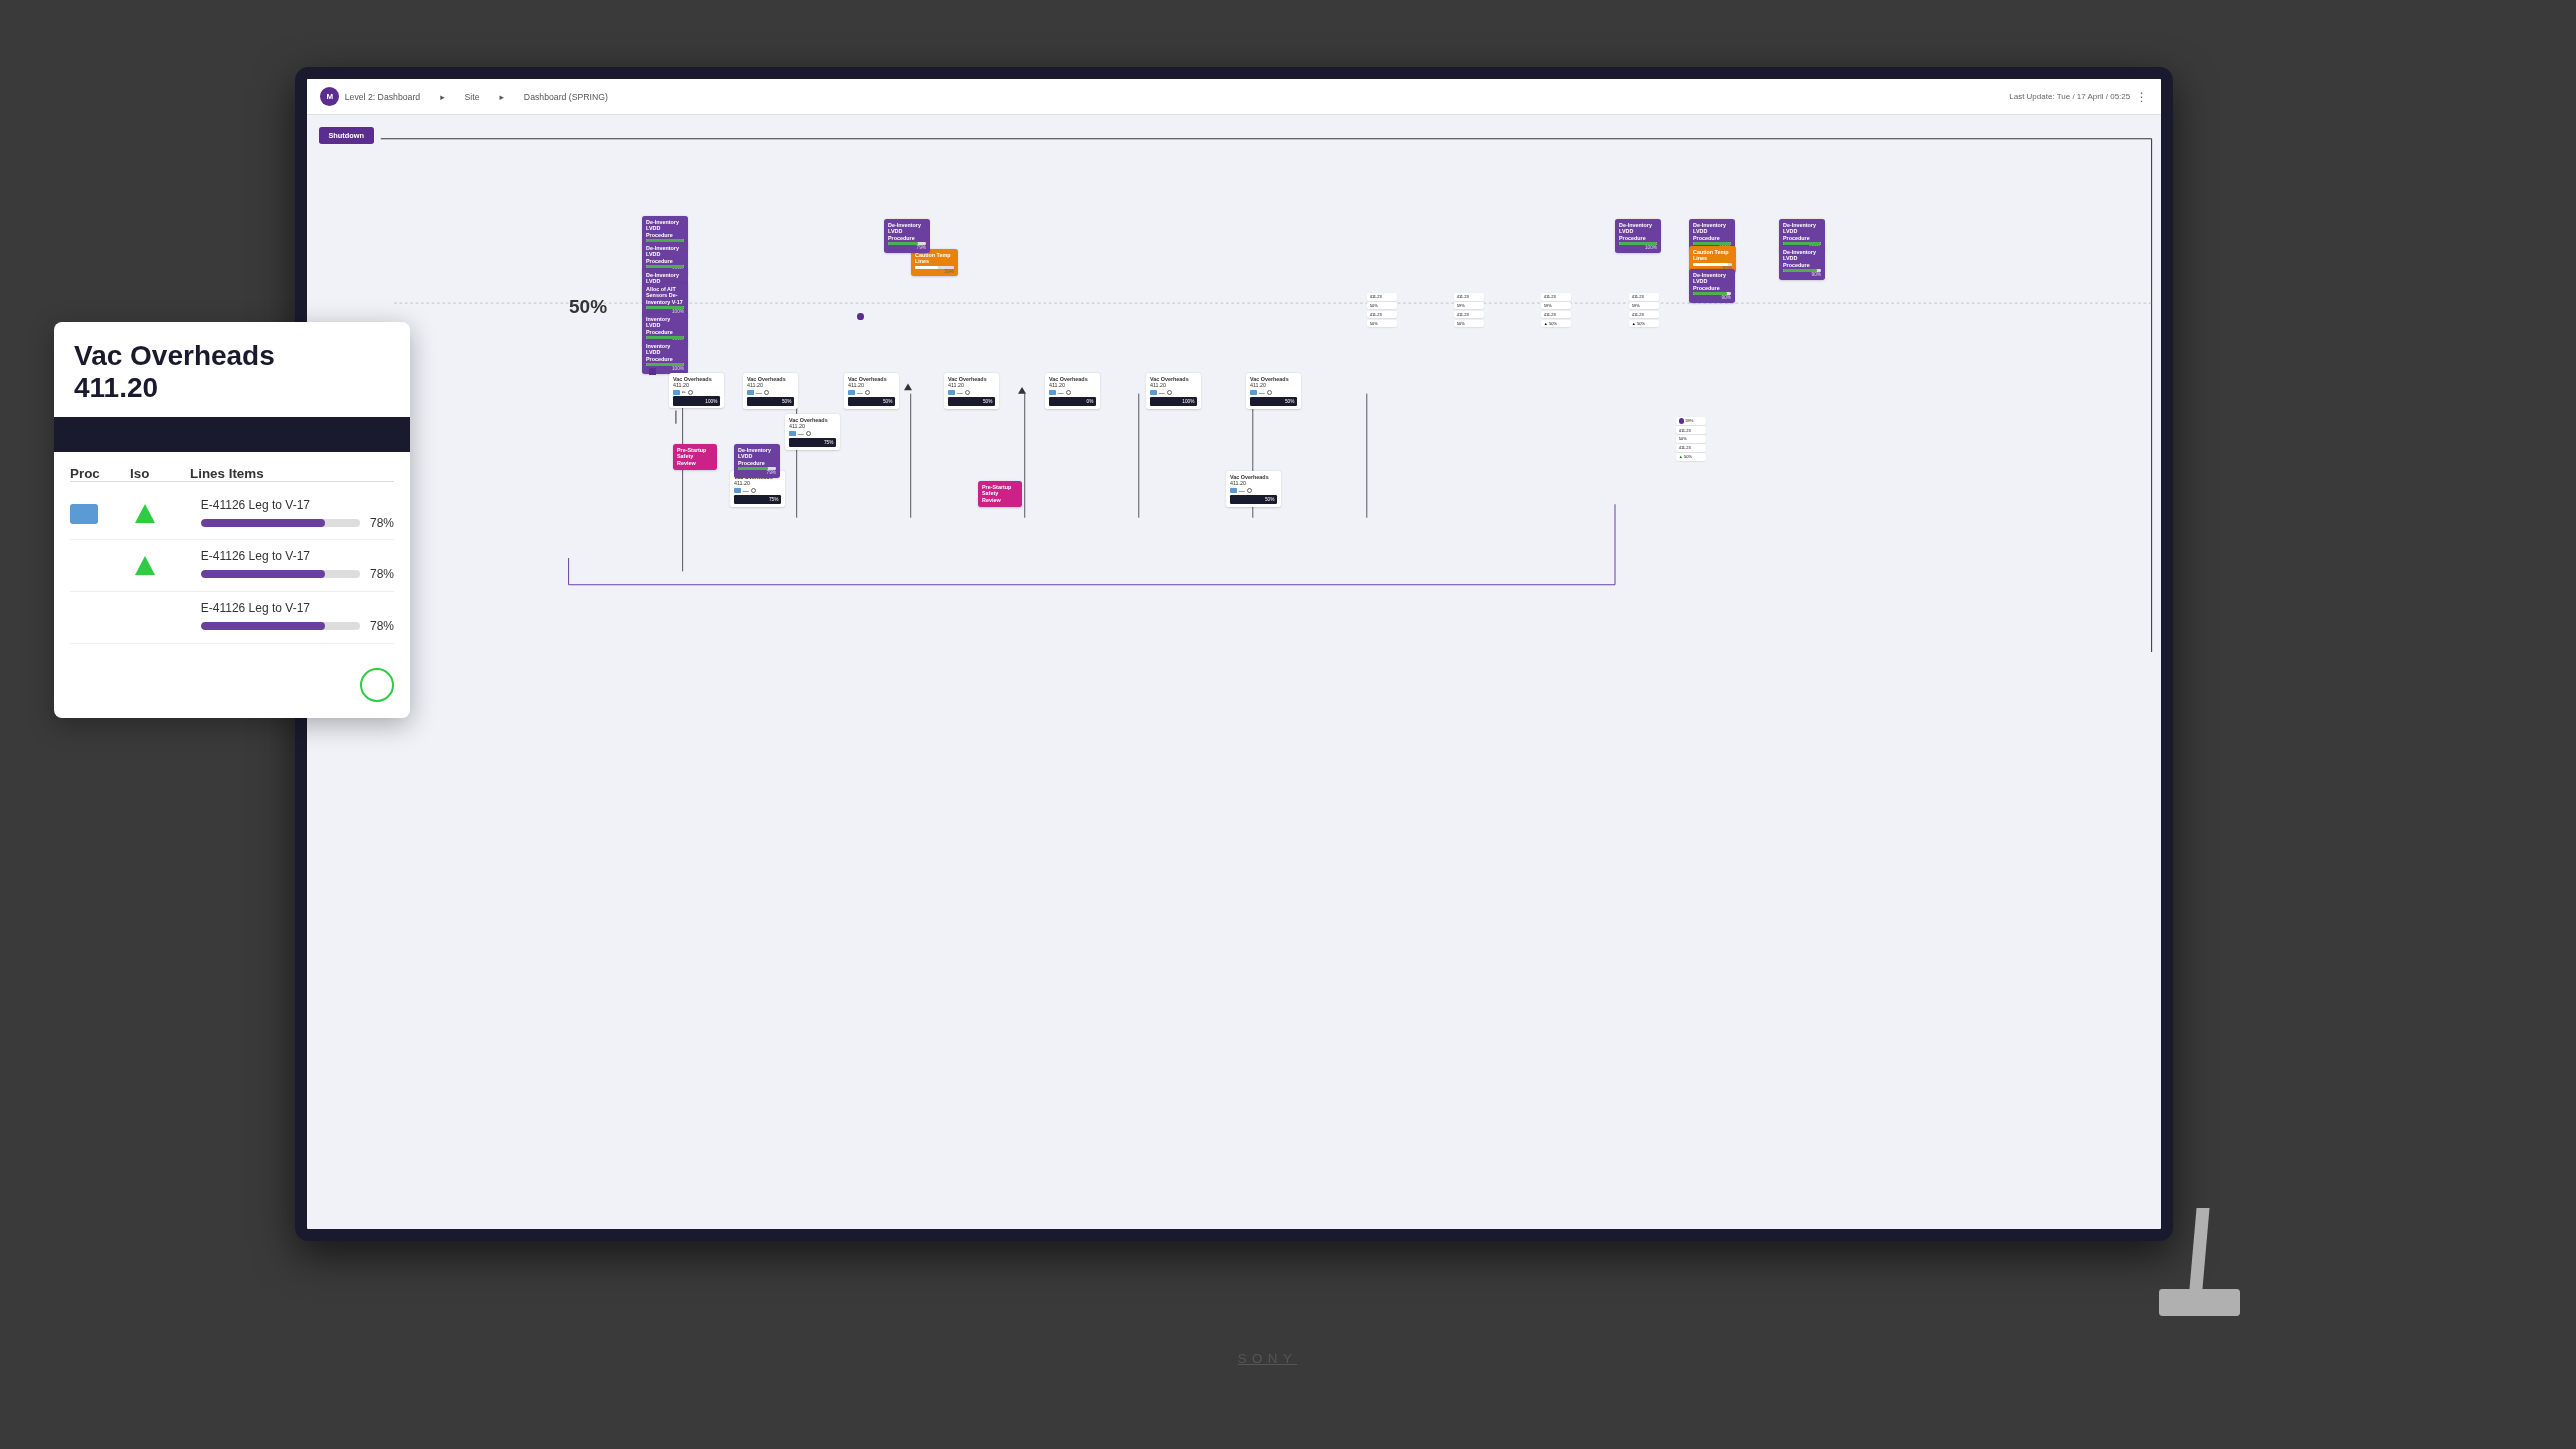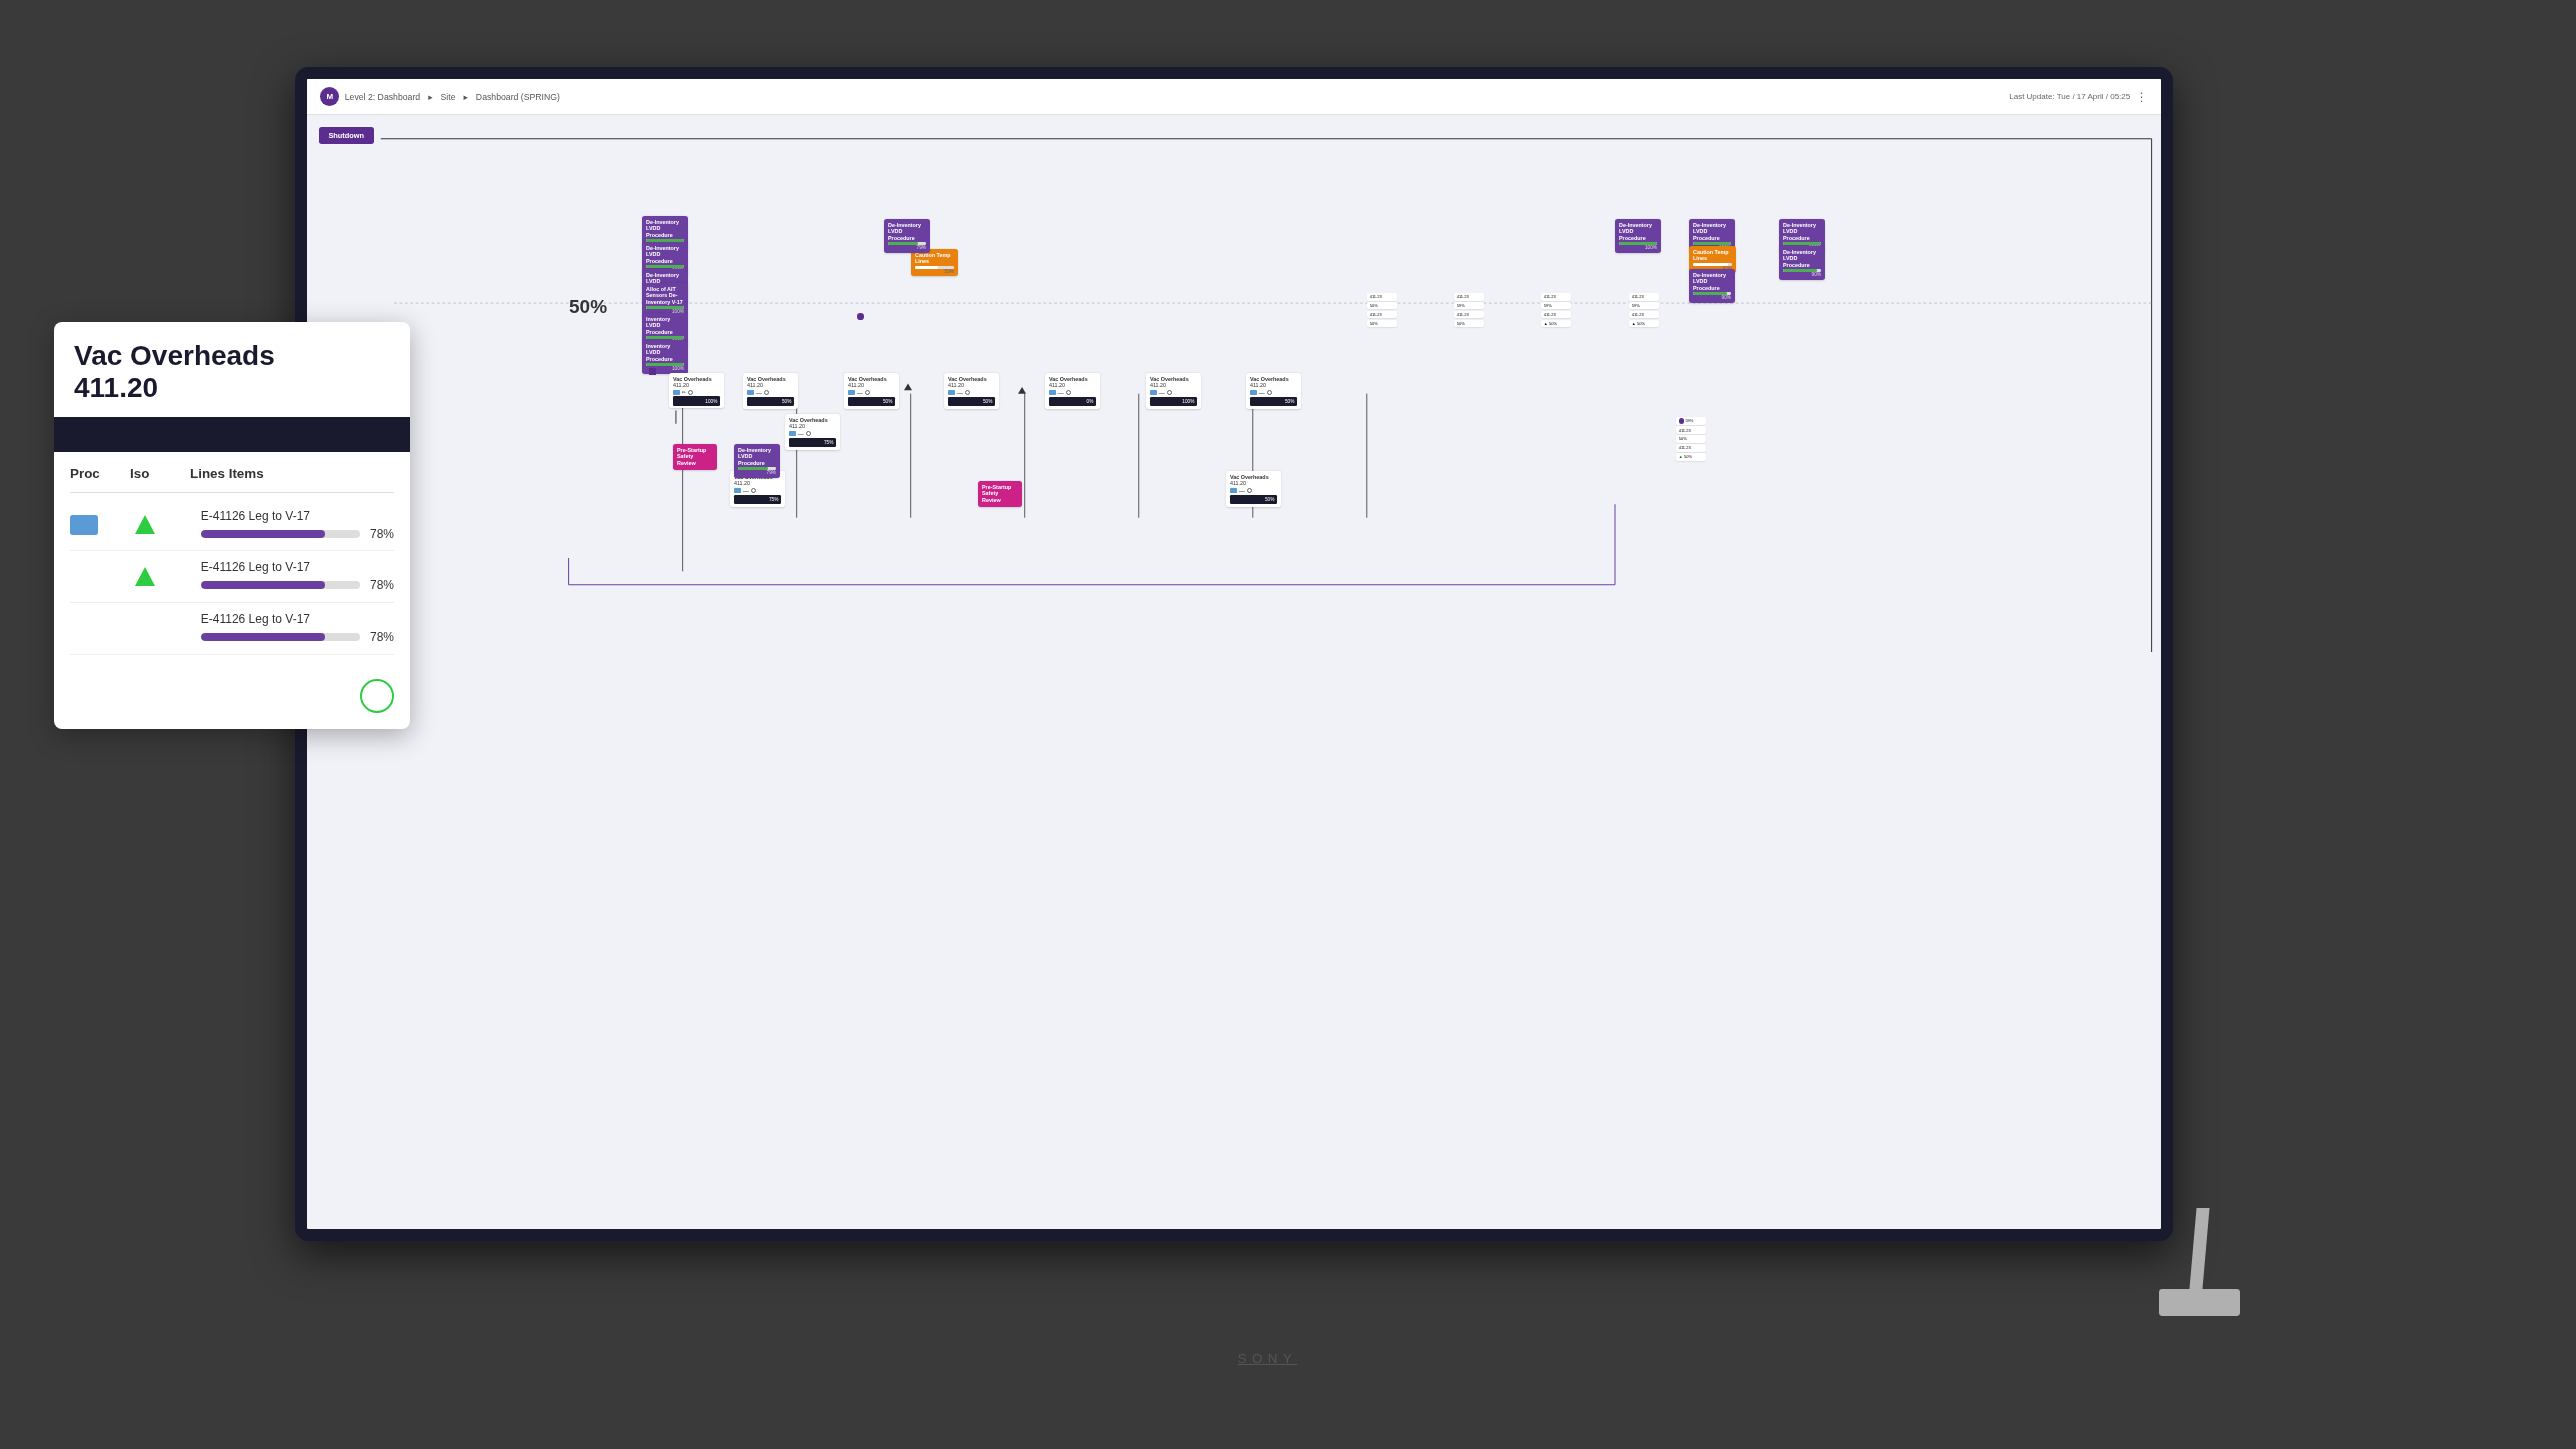--- a/index.html
+++ b/index.html
@@ -77,21 +77,21 @@
       justify-content: center;
       color: white;
       font-size: 8px;
       font-weight: bold;
     }
     .breadcrumb {
       font-size: 8.7px;
       color: #555;
       display: flex;
       align-items: center;
-      gap: 8px;
+      gap: 20px;
     }
     .header-spacer { flex: 1; }
     .last-update {
       font-size: 8px;
       color: #666;
     }
     .menu-dots {
       font-size: 12px;
       color: #666;
       cursor: pointer;
@@ -271,21 +271,21 @@
       margin: 0;
     }
 
     .popup-table {
       padding: 13.4px 16px;
     }
 
     .popup-table-header {
       display: grid;
       grid-template-columns: 60px 60px 1fr;
-      padding-bottom: 11px;
+      padding-bottom: 0;
       border-bottom: 0.7px solid #ddd;
       margin-bottom: 6.7px;
     }
     .popup-table-header span {
       font-size: 13.4px;
       font-weight: 600;
       color: #333;
     }
 
     .popup-row {

